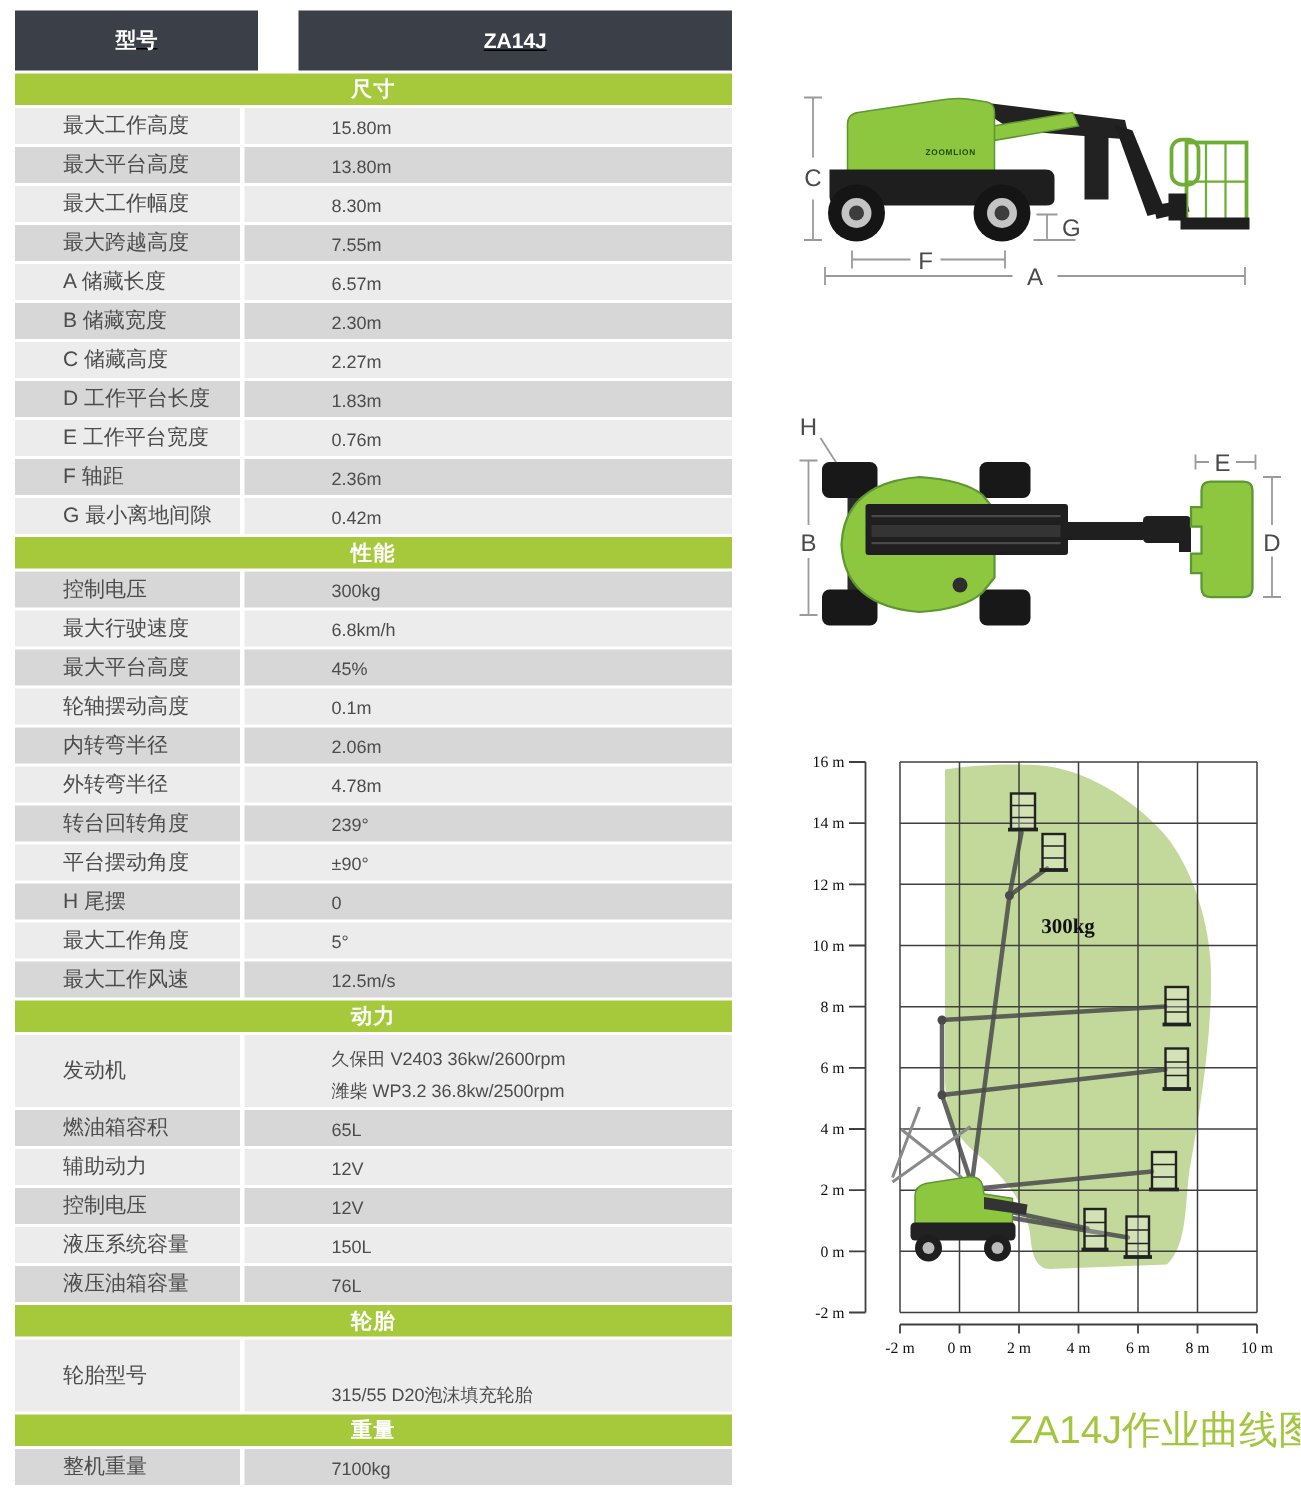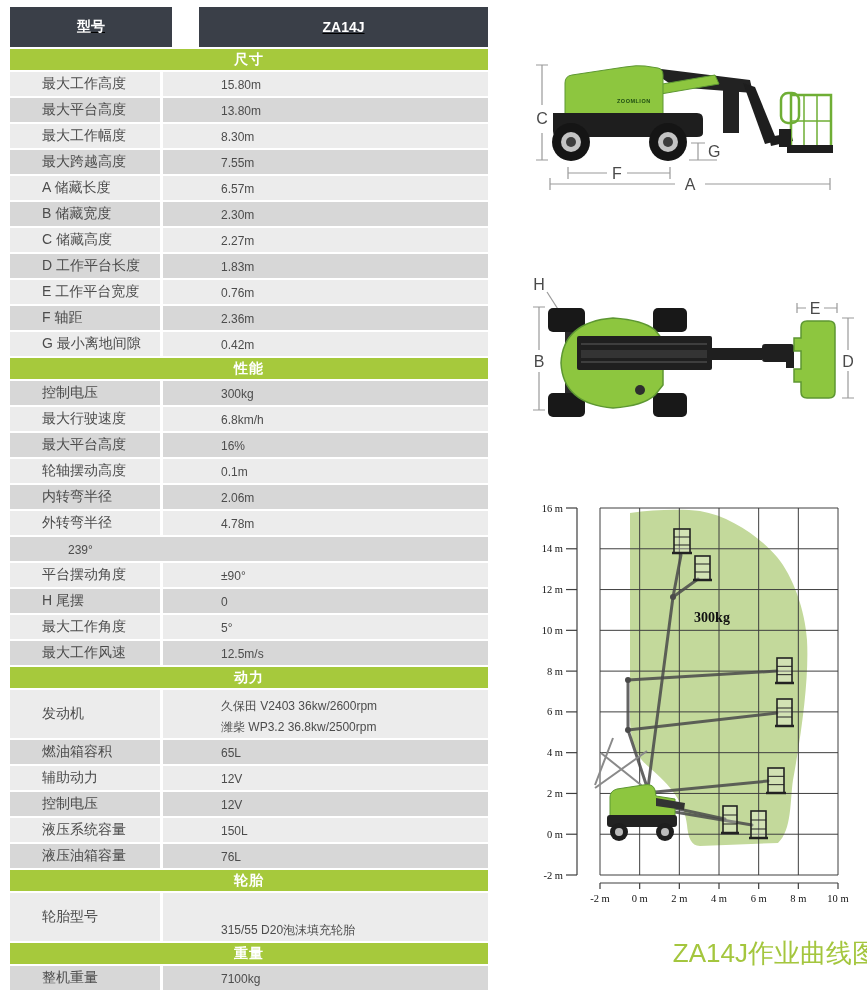--- a/index.html
+++ b/index.html
@@ -117,21 +117,21 @@
         </div>
         <div class="d-row light">
           <div class="lbl">最大行驶速度</div>
           <div class="val">
             <div class="vline">6.8km/h</div>
           </div>
         </div>
         <div class="d-row dark">
           <div class="lbl">最大平台高度</div>
           <div class="val">
-            <div class="vline">16%</div>
+            <div class="vline">45%</div>
           </div>
         </div>
         <div class="d-row light">
           <div class="lbl">轮轴摆动高度</div>
           <div class="val">
             <div class="vline">0.1m</div>
           </div>
         </div>
         <div class="d-row dark">
           <div class="lbl">内转弯半径</div>
@@ -139,20 +139,21 @@
             <div class="vline">2.06m</div>
           </div>
         </div>
         <div class="d-row light">
           <div class="lbl">外转弯半径</div>
           <div class="val">
             <div class="vline">4.78m</div>
           </div>
         </div>
         <div class="d-row dark">
+          <div class="lbl">转台回转角度</div>
           <div class="val">
             <div class="vline">239°</div>
           </div>
         </div>
         <div class="d-row light">
           <div class="lbl">平台摆动角度</div>
           <div class="val">
             <div class="vline">±90°</div>
           </div>
         </div>

